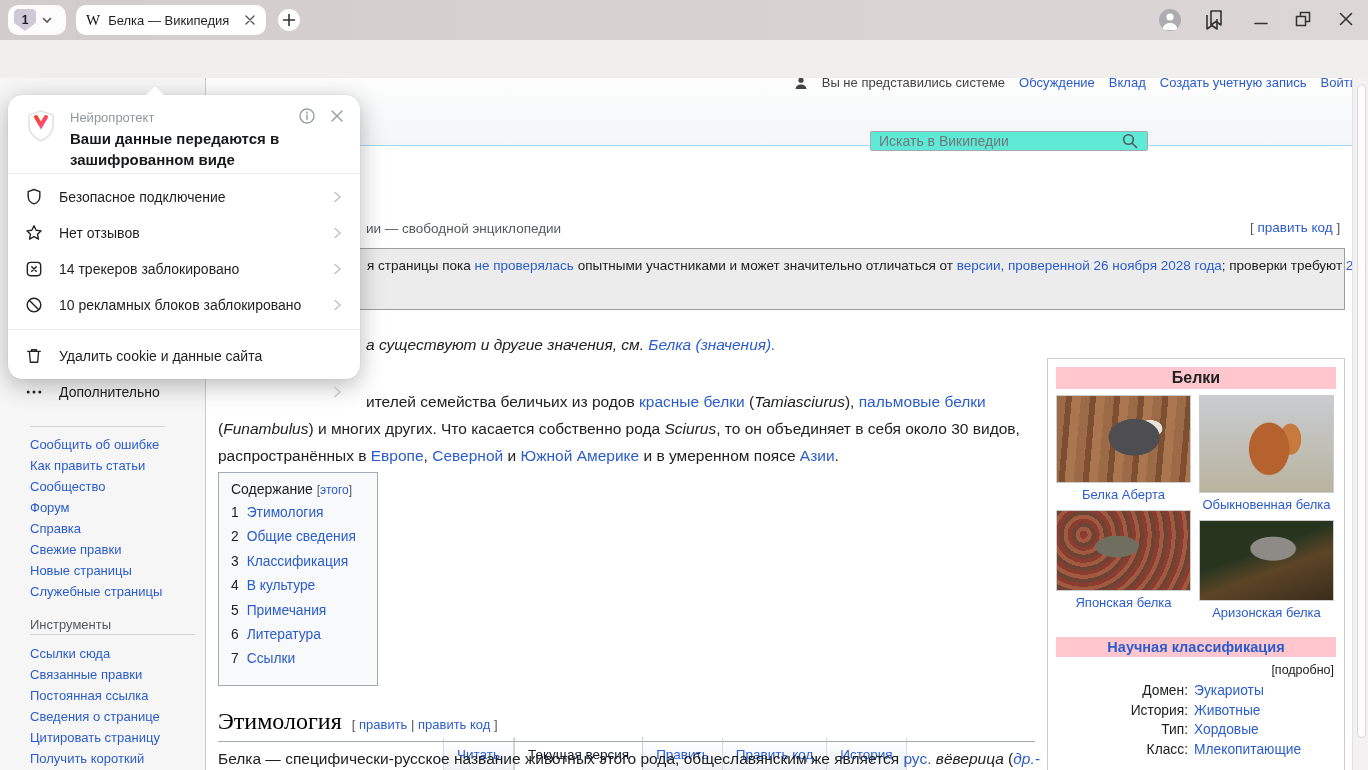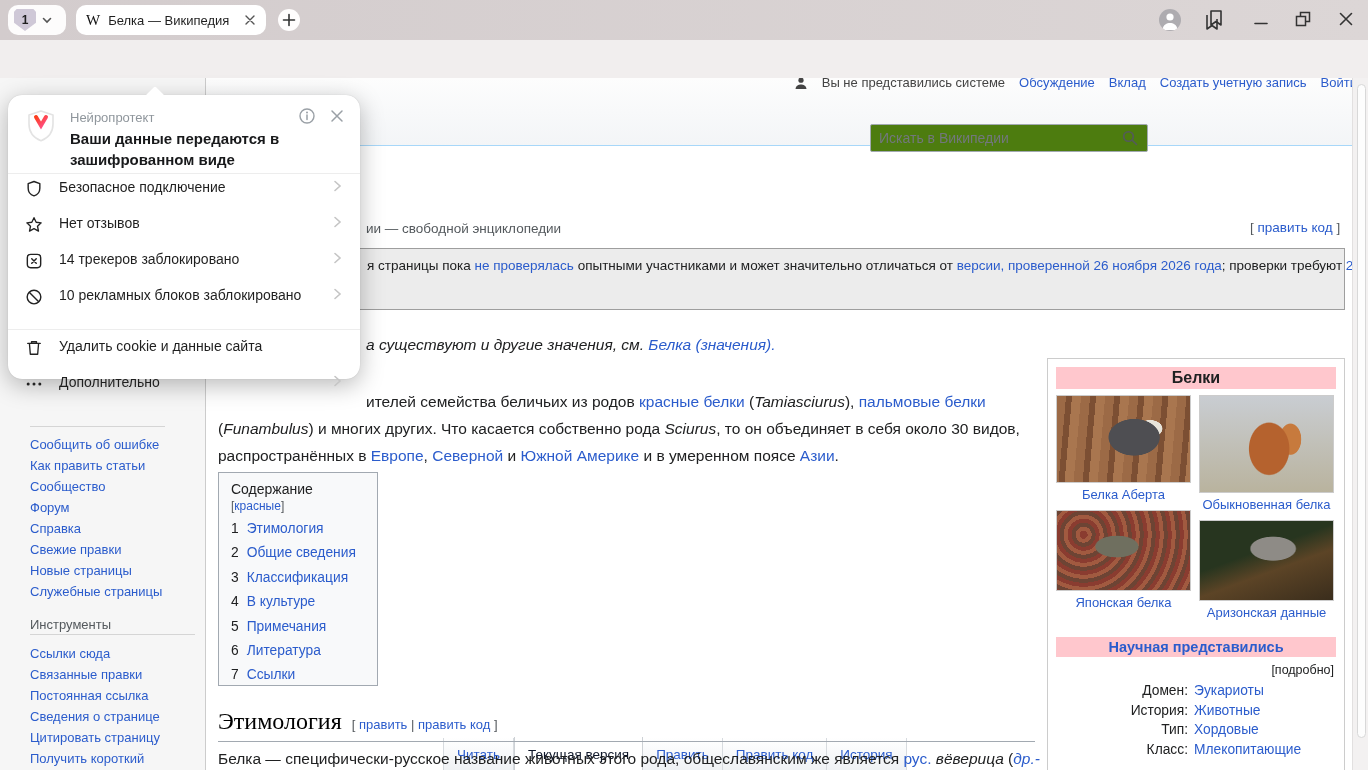--- a/index.html
+++ b/index.html
@@ -37,21 +37,21 @@
   .content-bg{position:absolute;left:205px;top:0;width:1147px;height:692px;background:#fff;border-left:1px solid #ccc;}
   .head-strip{position:absolute;left:205px;top:0;width:1147px;height:68px;
     background:linear-gradient(#fdfdfd,#f3f5f7);border-bottom:1px solid #a7d7f9;border-left:1px solid #ccc;}
   .user-bar{position:absolute;top:-4px;right:11px;display:flex;gap:14px;align-items:center;font-size:13px;line-height:18px;white-space:nowrap;}
   .user-bar .plain{color:#444;}
   .wtabs{position:absolute;left:443px;bottom:-1px;display:flex;align-items:flex-end;}
   .wtab{height:33px;padding:0 13px;display:flex;align-items:center;font-size:13.5px;
     background:linear-gradient(#ffffff,#eef1f4);border-right:1px solid #d7dbdf;color:#2b5ccc;white-space:nowrap;}
   .wtab:first-child{border-left:1px solid #d7dbdf;}
   .wtab.active{background:#fff;height:34px;color:#0f172a;border-left:1px solid #cdd1d5;border-right:1px solid #cdd1d5;}
-  .search-box{position:absolute;left:870px;top:46px;width:278px;height:28px;background:#4d7c0f;
+  .search-box{position:absolute;left:870px;top:53px;width:278px;height:20px;background:#5eead4;
     border:1px solid #a2a9b1;border-radius:2px;display:flex;align-items:center;}
   .search-box input{border:none;outline:none;flex:1;font-size:14px;padding:0 8px;color:#202122;background:transparent;
     font-family:"Liberation Sans",sans-serif;}
   .search-box input::placeholder{color:#72777d;}
 
   .lnk{color:#2b5ccc;}
   .em{font-style:italic;}
   .bracket{color:#54595d;}
   .body-text{font-size:15.5px;color:#202122;white-space:nowrap;}
   .subtitle-frag{position:absolute;left:366px;top:143px;font-size:13.5px;color:#54595d;}
@@ -108,21 +108,21 @@
 
   
   .popup{position:absolute;left:8px;top:95px;width:352px;height:284px;background:#fff;border-radius:14px;
     box-shadow:0 6px 24px rgba(0,0,0,.28), 0 0 1px rgba(0,0,0,.2);z-index:50;}
   .popup-arrow{position:absolute;left:140px;top:-6px;width:14px;height:14px;background:#fff;transform:rotate(45deg);border-radius:2px;}
   .popup-app{position:absolute;left:62px;top:15px;font-size:13px;color:#8f969c;}
   .popup-headline{position:absolute;left:62px;top:33px;width:210px;font-size:15px;font-weight:bold;color:#18191b;line-height:21px;}
   .popup-logo{position:absolute;left:18px;top:14px;}
   .p-ico-btn{position:absolute;top:12px;color:#9aa0a6;}
   .popup-hr{position:absolute;left:0;width:352px;height:1px;background:#ededed;}
-  .p-row{position:absolute;left:0;width:352px;height:36px;display:flex;padding:0 16px;gap:15px;}
+  .p-row{position:absolute;left:0;width:352px;height:36px;display:flex;align-items:center;padding:0 16px;gap:15px;}
   .p-row .lbl{flex:1;font-size:14px;color:#1f1f1f;white-space:nowrap;}
 </style>
 </head>
 <body>
 
 <div class="titlebar">
   <div class="tab-counter">
     <div class="counter-badge">1</div>
     <svg width="12" height="12" viewBox="0 0 12 12">
         <path d="M2.5 4.5 L6 8 L9.5 4.5" fill="none" stroke="#555" stroke-width="1.6" stroke-linecap="round"></path>
@@ -241,32 +241,32 @@
       <a class="sb-link">Постоянная ссылка</a>
       <a class="sb-link">Сведения о странице</a>
       <a class="sb-link">Цитировать страницу</a>
       <a class="sb-link">Получить короткий</a>
     </div>
 
   <div class="subtitle-frag">ии — свободной энциклопедии</div>
   <div class="edit-code-top"><span class="bracket">[ </span><span class="lnk">править код</span><span class="bracket"> ]</span></div>
 
   <div class="notice-box">
-    <div class="notice-text"><span>я страницы пока </span><span class="lnk">не проверялась</span><span> опытными участниками и может значительно отличаться от </span><span class="lnk">версии, проверенной 26 ноября 2026 года</span><span>; проверки требуют </span><span class="lnk">27</span></div>
+    <div class="notice-text"><span>я страницы пока </span><span class="lnk">не проверялась</span><span> опытными участниками и может значительно отличаться от </span><span class="lnk">версии, проверенной 26 ноября 2028 года</span><span>; проверки требуют </span><span class="lnk">27</span></div>
   </div>
 
   <div class="hatnote"><span>а существуют и другие значения, см. </span><span class="lnk">Белка (значения).</span></div>
 
   <div class="body-text abs" style="left:366px;top:315px"><span>ителей семейства беличьих из родов </span><span class="lnk">красные белки</span><span> (</span><span class="em">Tamiasciurus</span><span>), </span><span class="lnk">пальмовые белки</span></div>
   <div class="body-text abs" style="left:218px;top:342px"><span>(</span><span class="em">Funambulus</span><span>) и многих других. Что касается собственно рода </span><span class="em">Sciurus</span><span>, то он объединяет в себя около 30 видов,</span></div>
   <div class="body-text abs" style="left:218px;top:369px"><span>распространённых в </span><span class="lnk">Европе</span><span>, </span><span class="lnk">Северной</span><span> и </span><span class="lnk">Южной Америке</span><span> и в умеренном поясе </span><span class="lnk">Азии</span><span>.</span></div>
 
   <div class="toc">
     <div class="toc-title"><b>Содержание</b>
-      <span class="toc-hide"><span class="bracket">[</span><span class="lnk">красные</span><span class="bracket">]</span></span>
+      <span class="toc-hide"><span class="bracket">[</span><span class="lnk">этого</span><span class="bracket">]</span></span>
     </div>
     <div>
         <div class="toc-item"><span class="toc-num">1</span><span class="lnk">Этимология</span></div>
         <div class="toc-item"><span class="toc-num">2</span><span class="lnk">Общие сведения</span></div>
         <div class="toc-item"><span class="toc-num">3</span><span class="lnk">Классификация</span></div>
         <div class="toc-item"><span class="toc-num">4</span><span class="lnk">В культуре</span></div>
         <div class="toc-item"><span class="toc-num">5</span><span class="lnk">Примечания</span></div>
         <div class="toc-item"><span class="toc-num">6</span><span class="lnk">Литература</span></div>
         <div class="toc-item"><span class="toc-num">7</span><span class="lnk">Ссылки</span></div>
       </div>
@@ -283,24 +283,24 @@
       <div class="ib-col">
         <div class="ib-img img-aberts"></div>
         <div class="ib-cap">Белка Аберта</div>
         <div class="ib-img img-japanese"></div>
         <div class="ib-cap">Японская белка</div>
       </div>
       <div class="ib-col">
         <div class="ib-img img-common"></div>
         <div class="ib-cap">Обыкновенная белка</div>
         <div class="ib-img img-arizona"></div>
-        <div class="ib-cap">Аризонская данные</div>
+        <div class="ib-cap">Аризонская белка</div>
       </div>
     </div>
-    <div class="ib-sci">Научная представились</div>
+    <div class="ib-sci">Научная классификация</div>
     <div class="ib-detail">[подробно]</div>
     <div>
         <div class="cls-row">
           <span class="cls-label">Домен:</span>
           <span class="lnk">Эукариоты</span>
         </div>
         <div class="cls-row">
           <span class="cls-label">История:</span>
           <span class="lnk">Животные</span>
         </div>

